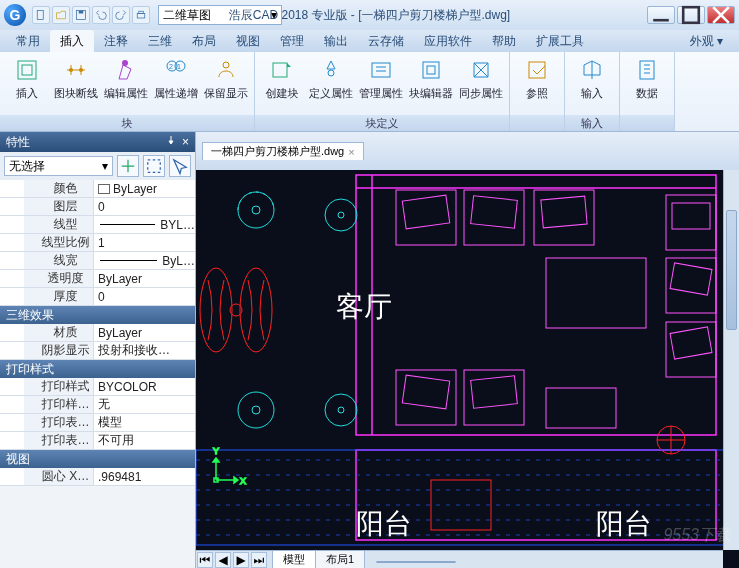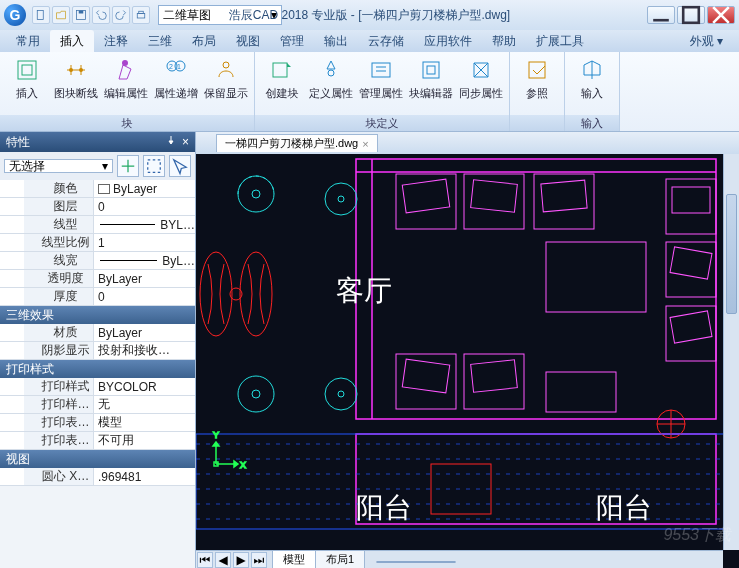--- a/index.html
+++ b/index.html
@@ -28,32 +28,32 @@
 .rbtn { display:flex; flex-direction:column; align-items:center; gap:2px; min-width:42px; cursor:pointer; }
 .rbtn .ricon { width:28px; height:28px; display:flex; align-items:center; justify-content:center; }
 .rbtn .rtext { font-size:11px; color:#223; }
 .rbtn svg { width:26px; height:26px; }
 
 .workspace { display:flex; height:calc(568px - 30px - 22px - 80px); }
 
 .props-panel { width:196px; background:#f0f4f9; border-right:1px solid #9fb8d6; display:flex; flex-direction:column;text-align:center; }
 .props-header { height:20px; background:linear-gradient(#4a6f9f,#2a4d78); color:#fff; display:flex; align-items:center; padding:0 6px; font-size:12px; justify-content:space-between; }
 .props-toolbar { height:28px; display:flex; align-items:center; padding:2px 4px; gap:4px; background:#e8eef6; }
-.props-toolbar select, .sel { height:14px; border:1px solid #9fb8d6; background:#fff; font-size:12px; flex:1; }
+.props-toolbar select, .sel { height:20px; border:1px solid #9fb8d6; background:#fff; font-size:12px; flex:1; }
 .props-toolbar .pbtn { width:22px; height:22px; border:1px solid #9fb8d6; background:#f6faff; display:flex; align-items:center; justify-content:center; }
 .props-section-head { height:18px; background:linear-gradient(#5d84b4,#3c628f); color:#fff; padding:0 6px; font-size:12px; display:flex; align-items:center; }
 .props-grid { background:#fff; }
 .prow { display:flex; height:18px; border-bottom:1px solid #d4dde8; font-size:12px;padding-left:24px; }
 .prow .pk { width:70px; padding-left:14px; background:#eef3f9; border-right:1px solid #d4dde8; color:#333; white-space:nowrap; overflow:hidden; }
 .prow .pv { flex:1; padding-left:4px; color:#222; display:flex; align-items:center; gap:3px; white-space:nowrap; overflow:hidden; }
 .color-swatch { width:12px; height:10px; border:1px solid #666; background:#fff; display:inline-block; }
 .line-sample { flex:1; border-top:1px solid #000; height:0; margin:0 2px; }
 
 .canvas-area { flex:1; display:flex; flex-direction:column; background:#3a5d85; position:relative; }
-.doc-tabs { height:22px; background:linear-gradient(#e6eef8,#cbdcef); display:flex; align-items:center; padding:0 20px; gap:6px;text-align:center; }
+.doc-tabs { height:38px; background:linear-gradient(#e6eef8,#cbdcef); display:flex; align-items:center; padding:0 6px; gap:6px;text-align:center; }
 .doc-tab { background:#fdfdfd; border:1px solid #9fb8d6; border-bottom:none; padding:1px 8px; font-size:11px; display:flex; align-items:center; gap:4px; }
 .doc-tab .x { color:#888; cursor:pointer; }
 .viewport { flex:1; background:#0a0e1a; position:relative; overflow:hidden; }
 .viewport svg { position:absolute; top:0; left:0; }
 .room-label { position:absolute; color:#fff; font-size:28px; font-family:SimSun; }
 .scrollbar-v { position:absolute; right:0; top:0; bottom:18px; width:16px; background:#d9e4f1; border-left:1px solid #9fb8d6; }
 .scrollbar-v .thumb { position:absolute; left:2px; right:2px; top:40px; height:120px; background:linear-gradient(#c6d7ec,#a8c0dd); border:1px solid #8aa8cc; border-radius:2px; }
 .scrollbar-h { position:absolute; left:0; right:16px; bottom:0; height:18px; background:#d9e4f1; border-top:1px solid #9fb8d6; display:flex; align-items:center; }
 .scrollbar-h .arrow { width:16px; height:16px; display:flex; align-items:center; justify-content:center; background:#e8f0fa; border:1px solid #a8c0dd; margin:0 1px; }
 .model-tabs { display:flex; height:100%; align-items:center; margin-left:4px; }
@@ -274,20 +274,34 @@
           <div class="ricon">
             <svg viewBox="0 0 26 26">
               <path d="M5 18V8l8-4 8 4v10z" fill="none" stroke="#28c"></path>
               <path d="M13 4v18" stroke="#28c"></path>
             </svg>
           </div>
           <div class="rtext">输入</div>
         </div>
       </div>
       <div class="ribbon-label">输入</div>
+    </div>
+    <div class="ribbon-group">
+      <div class="ribbon-items">
+        <div class="rbtn">
+          <div class="ricon">
+            <svg viewBox="0 0 26 26">
+              <rect x="6" y="4" width="14" height="18" fill="none" stroke="#28c"></rect>
+              <path d="M10 8h6M10 12h6M10 16h6" stroke="#28c"></path>
+            </svg>
+          </div>
+          <div class="rtext">数据</div>
+        </div>
+      </div>
+      <div class="ribbon-label"></div>
     </div>
   </div>
 
 <div class="workspace">
 
   <div class="props-panel">
     <div class="props-header">
       <span>特性</span>
       <span style="display:flex;gap:6px;">
         <svg class="pin" viewBox="0 0 10 10">

